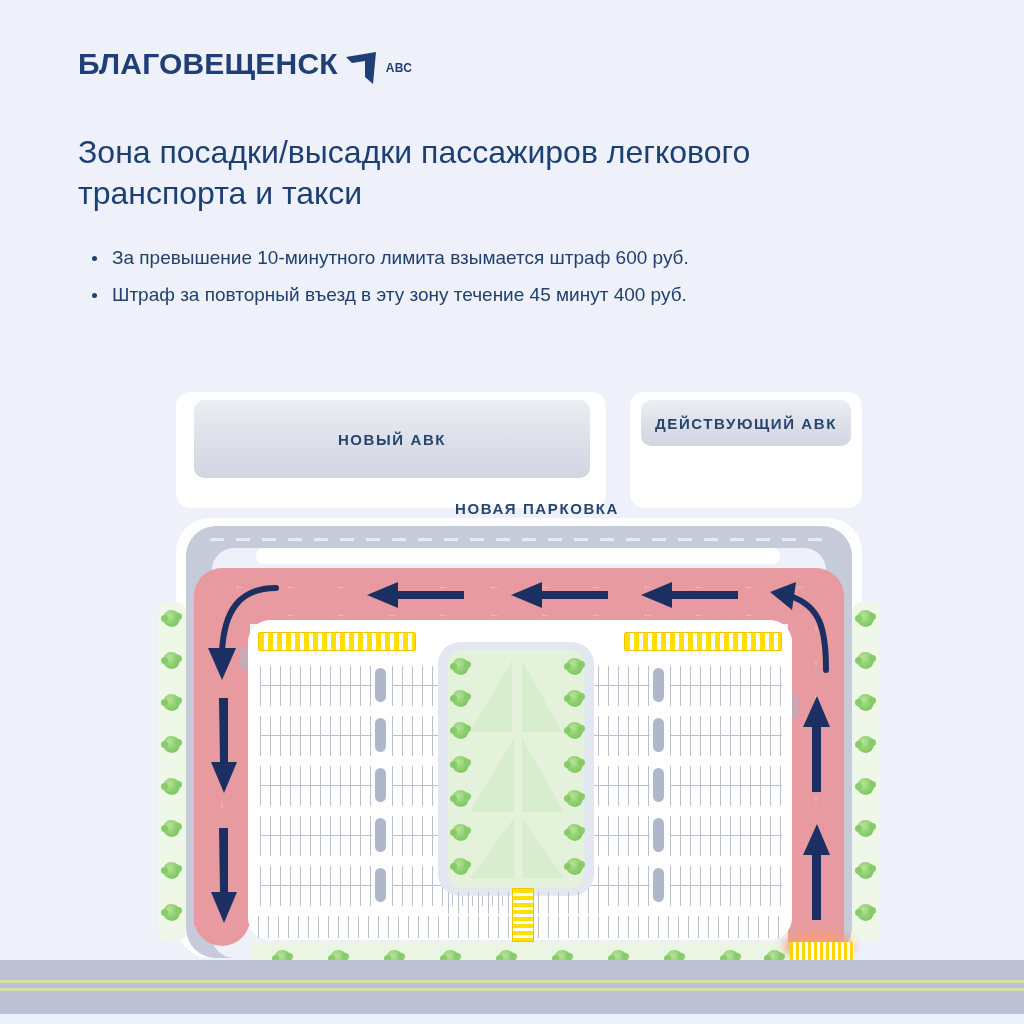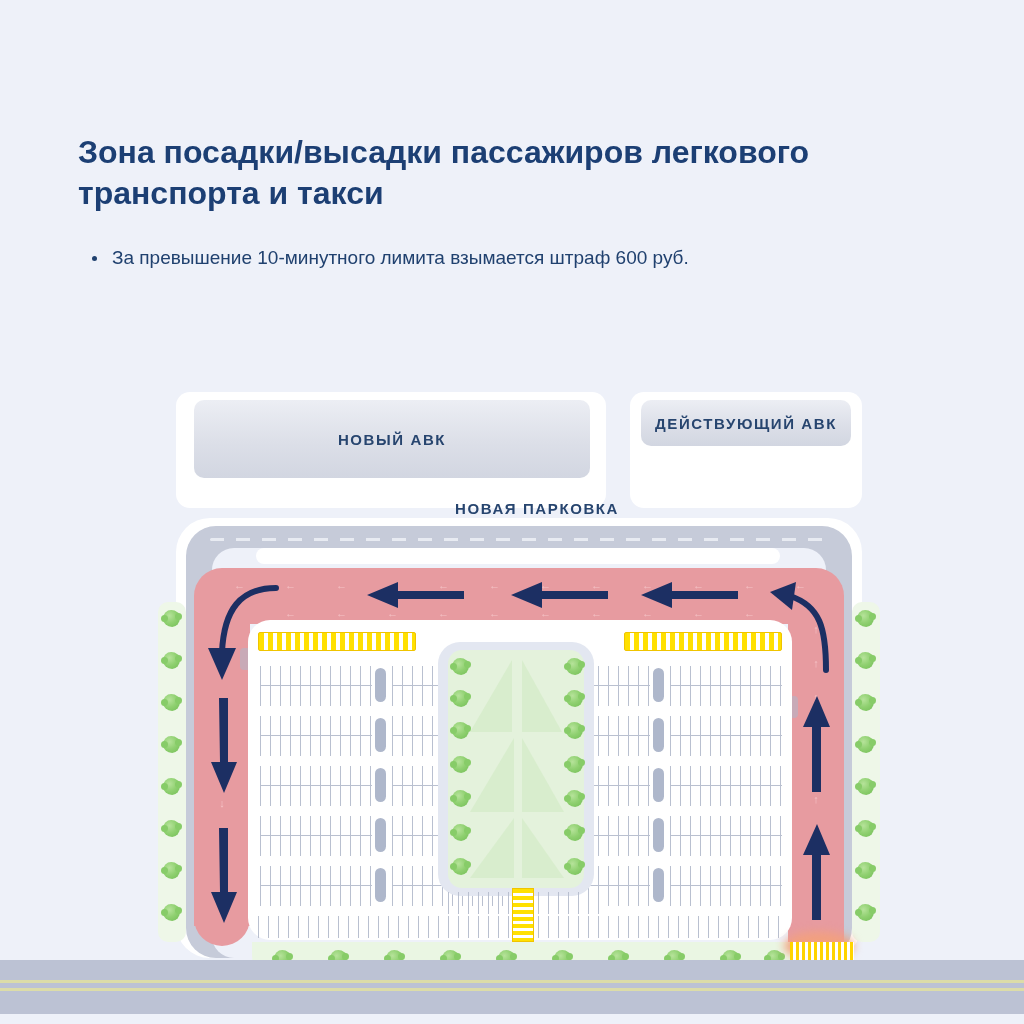--- a/index.html
+++ b/index.html
@@ -20,21 +20,21 @@
   }
   .logo-mark { margin-left: 2px; margin-top: 0px; }
   .logo-abbr {
     font-size: 12px; font-weight: 700; color: #1f3f76;
     margin-left: 4px; margin-top: 14px; letter-spacing: 0.3px;
   }
 
   
   .headline {
     position: absolute; left: 78px; top: 132px; width: 760px;
-    font-size: 32px; font-weight: 700; color: #1c3f74; line-height: 41px;
+    font-size: 32px; font-weight: 400; color: #1c3f74; line-height: 41px;
   }
 
   
   .bullets { position: absolute; left: 86px; top: 245px; width: 800px; }
   .bullet {
     position: relative; padding-left: 26px; margin-bottom: 11px;
     font-size: 19px; color: #20416f; line-height: 26px; font-weight: 400;
   }
   .bullet .dot {
     position: absolute; left: 6px; top: 11px;
@@ -158,27 +158,40 @@
     background: repeating-linear-gradient(90deg,#ffd400 0 3px, #ffffff 3px 6px);
   }
   .entry-glow { position: absolute; background: #f2a07e; border-radius: 50%; filter: blur(5px); }
   .gap-notch { position: absolute; background: #aeb7cb; border-radius: 4px; }
 </style>
 </head>
 <body>
 
 <div class="page">
 
+  <div class="logo">
+    <div class="logo-word">БЛАГОВЕЩЕНСК</div>
+    <div class="logo-mark">
+      <svg width="42" height="42" viewBox="0 0 42 42">
+        <path d="M6 10 L36 5 L33 37 L25 30 L25 14 L12 16 Z" fill="#1f3f76"></path>
+      </svg>
+    </div>
+    <div class="logo-abbr">АВС</div>
+  </div>
 
   <div class="headline">Зона посадки/высадки пассажиров легкового транспорта и такси</div>
 
   <div class="bullets">
     <div class="bullet">
       <span class="dot"></span>
       <span>За превышение 10-минутного лимита взымается штраф 600 руб.</span>
+    </div>
+    <div class="bullet">
+      <span class="dot"></span>
+      <span>Штраф за повторный въезд в эту зону течение 45 минут 400 руб.</span>
     </div>
   </div>
 
   <div class="map">
 
     <div class="bld-pad" style="left:176px; top:12px; width:430px; height:116px;"></div>
     <div class="bld-pad" style="left:630px; top:12px; width:232px; height:116px;"></div>
 
     <div class="bld" style="left:641px; top:20px; width:210px; height:46px;">
       <span class="bld-label">ДЕЙСТВУЮЩИЙ АВК</span>

